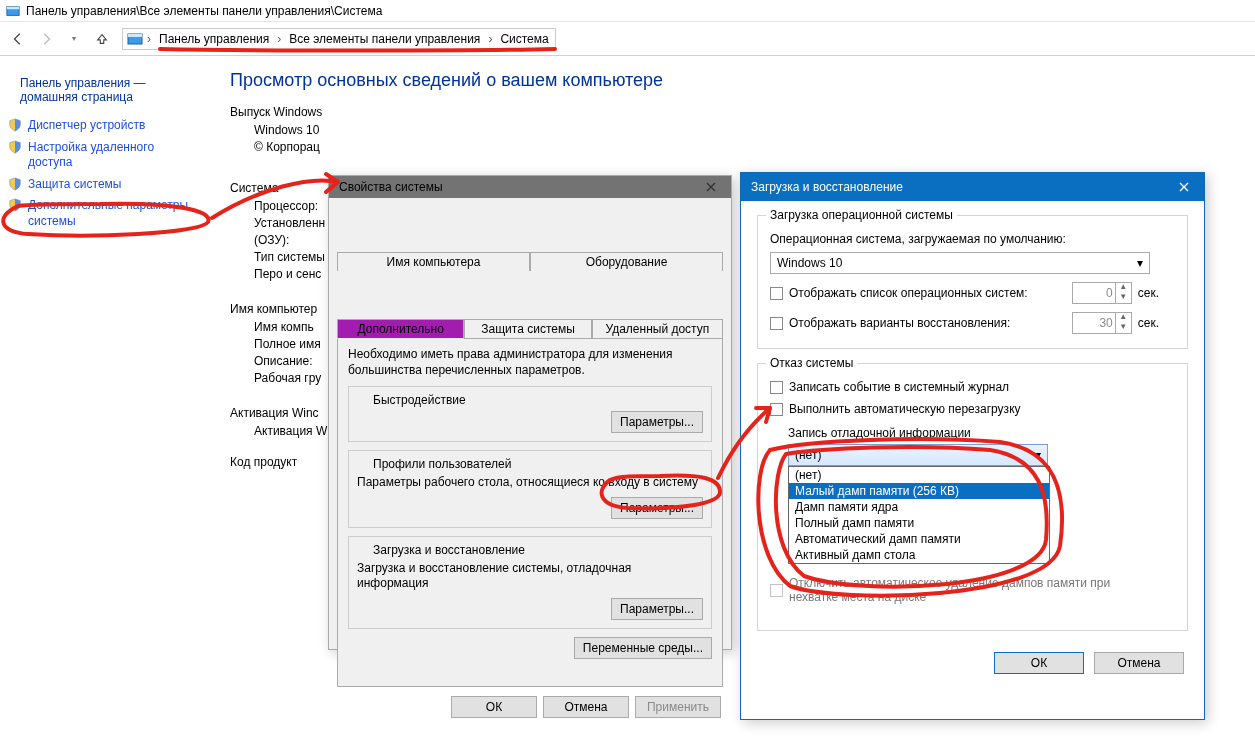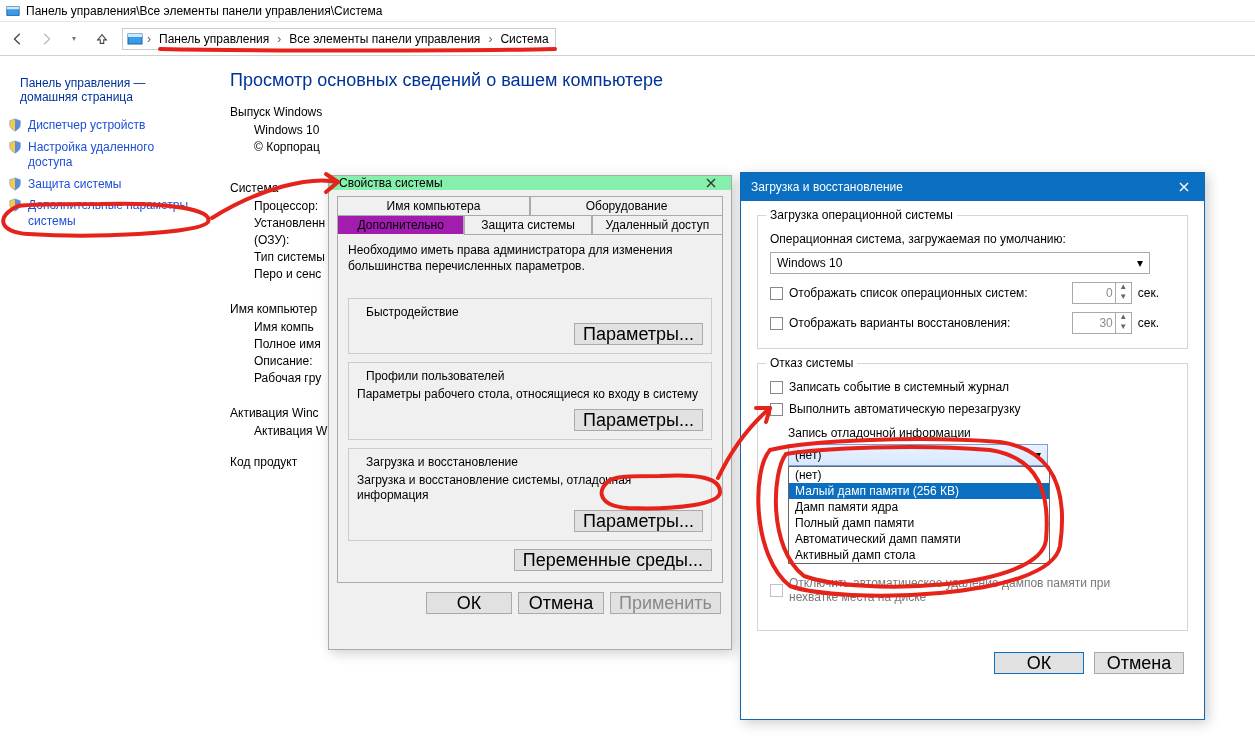--- a/index.html
+++ b/index.html
@@ -118,80 +118,81 @@
     background: #f0f0f0;
     border: 1px solid #aaa;
     box-shadow: 3px 3px 12px rgba(0,0,0,0.2);
     z-index: 10;
   }
   .dlg-sysprops {
     left: 328px; top: 119px;
     width: 404px; height: 475px;
   }
   .dlg-title {
-    height: 14px;
+    height: 22px;
     display: flex; align-items: center;
     padding-left: 10px;
     font-size: 12px;
-    background: #86efac;
+    background: #737373;
   }
   .dlg-close {
     margin-left: auto;
     width: 40px; height: 26px;
     display: inline-flex; align-items:center; justify-content:center;
     color: #333;
   }
   .tabs {
     margin: 6px 8px 0 8px;
     position: relative;
   }
   .tabrow { display:flex; }
   .tab {
     border: 1px solid #aaa;
     border-bottom: none;
     padding: 2px 0;
     text-align: center;
     background: #f0f0f0;
     font-size: 12px;
     position: relative;
+    margin-top: 48px;
   }
   .tab.active {
     background: #a21caf;
     z-index: 2;
     border-bottom: 1px solid #f0f0f0;
     margin-bottom: -1px;
   }
   .tabrow-top .tab { flex: 1; }
   .tabrow-bot .tab { flex: 1; }
   .tabbox {
     border: 1px solid #aaa;
     padding: 8px 10px 8px 10px;
     height: calc(475px - 26px - 52px - 48px);
     background: #f0f0f0;
   }
-  .note { margin-bottom: 24px; line-height:1.3; }
+  .note { margin-bottom: 8px; line-height:1.3; }
   .gbox {
     border: 1px solid #ccc;
     margin-bottom: 8px;
     padding: 6px 8px 8px 8px;
     position: relative;
   }
   .gbox-title {
     position: relative;
-    top: 0; left: 9px;
+    top: 0; left: 16px;
     color: #000;
     margin-bottom: 4px;
   }
   .gbox-text { line-height:1.3; margin-bottom:6px; }
   .btn {
     min-width: 86px;
     height: 22px;
     border: 1px solid #aaa;
     background: #e1e1e1;
-    font-size: 18px;
+    font-size: 12px;
     padding: 0 8px;
     cursor: default;
   }
   .btn-row-right { display:flex; justify-content:flex-end; }
   .dlg-bottom {
     height: 40px;
     display:flex; justify-content:flex-end; align-items:center;
     gap: 6px; padding-right: 10px;
   }
   .btn.disabled { color:#8a8a8a; }

